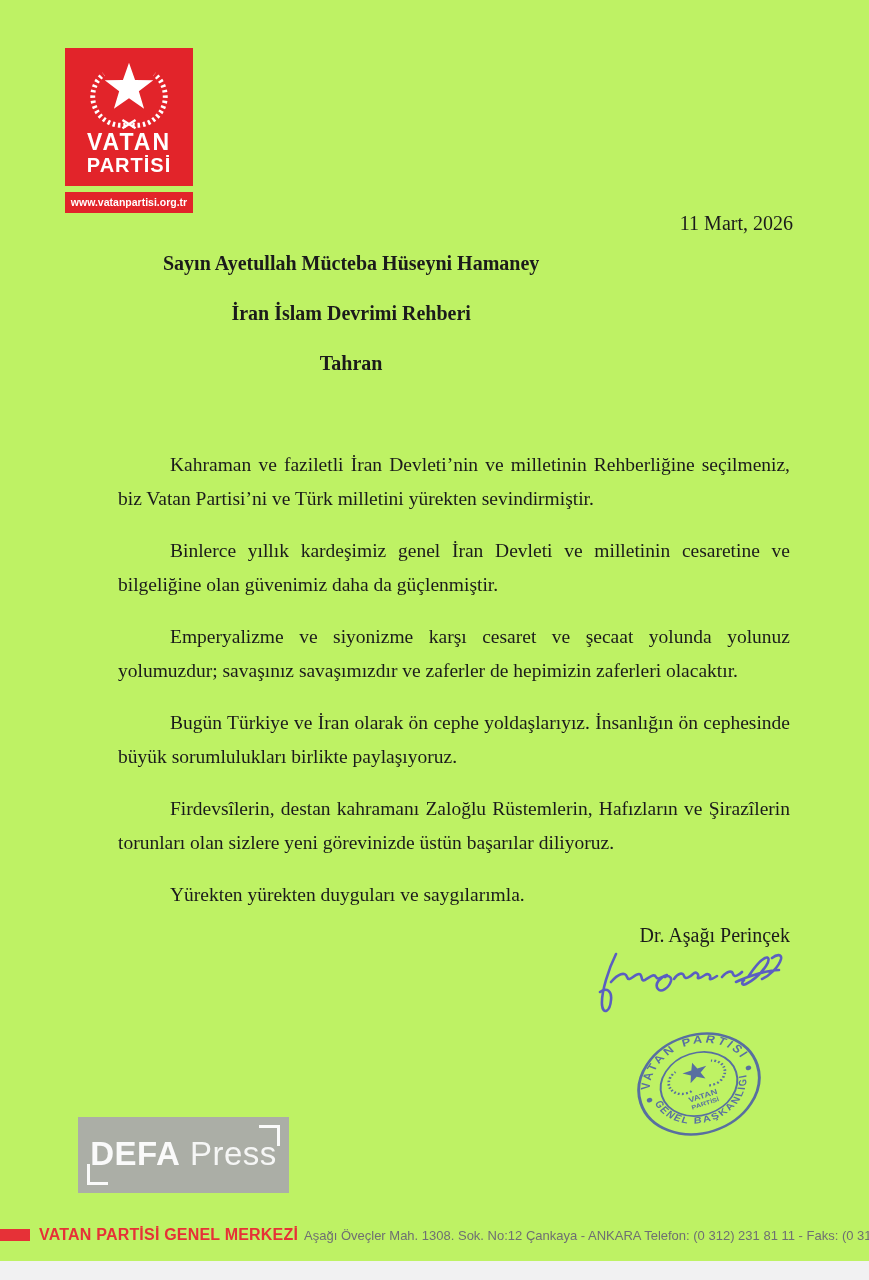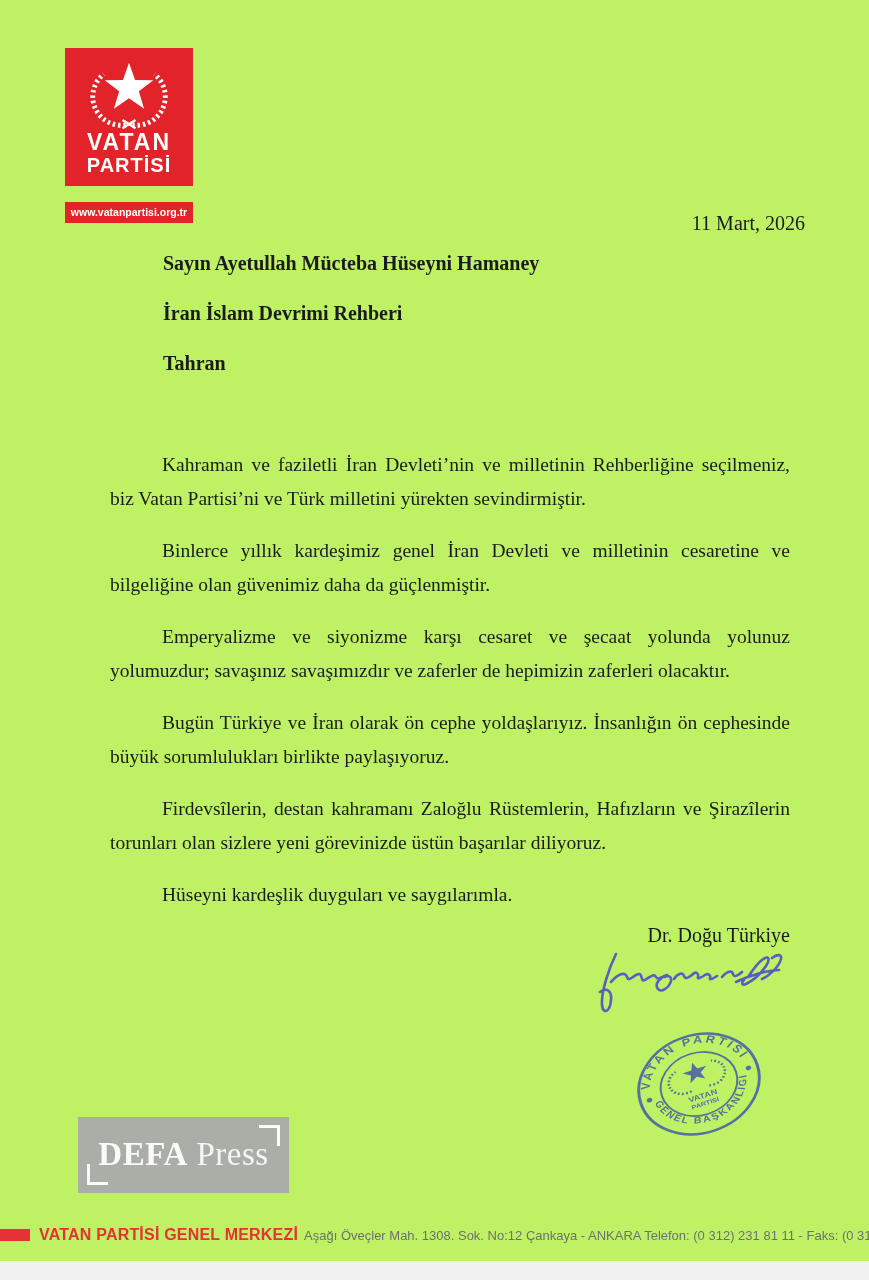--- a/index.html
+++ b/index.html
@@ -10,46 +10,46 @@
   }
 
   
   .logo { position:absolute; left:65px; top:48px; width:128px; }
   .logo-main { background:#e2242a; padding:8px 6px 10px; text-align:center; }
   .logo-emblem { display:block; margin:0 auto; }
   .logo-name1 { color:#fff; font-family:"Liberation Sans",sans-serif; font-weight:bold;
                 font-size:23px; letter-spacing:2px; line-height:24px; }
   .logo-name2 { color:#fff; font-family:"Liberation Sans",sans-serif; font-weight:bold;
                 font-size:20px; letter-spacing:1px; line-height:22px; }
-  .logo-www  { background:#e2242a; margin-top:16px; text-align:center; color:#fff;
+  .logo-www  { background:#e2242a; margin-top:6px; text-align:center; color:#fff;
                font-family:"Liberation Sans",sans-serif; font-weight:bold;
                font-size:10.5px; padding:4px 0 5px; }
 
   
-  .date { position:absolute; top:212px; right:64px; font-size:20px; }
-  .recipient { position:absolute; left:163px; top:252px; font-weight:bold; font-size:20px; }
+  .date { position:absolute; top:212px; right:76px; font-size:20px; }
+  .recipient { position:absolute; left:163px; top:252px; font-weight:bold; font-size:20px;text-align:center; }
   .recipient div { margin-bottom:27px; }
   .letter-body { position:absolute; left:110px; top:448px; width:680px; }
-  .letter-body p { margin:0 0 18px 0; text-indent:52px; font-size:19.5px;
+  .letter-body p { margin:0 0 18px 8px; text-indent:52px; font-size:19.5px;
                    line-height:34px; text-align:justify; }
   .letter-body p.closing { text-align:left; }
 
   .sign-name  { position:absolute; top:924px; right:79px; font-size:20px; }
   .signature  { position:absolute; left:576px; top:946px; width:228px; height:76px; }
   .sign-title { position:absolute; top:1017px; right:77px; font-size:20px; font-weight:bold; }
 
   
   .stamp { position:absolute; left:634px; top:1032px; width:130px; height:104px;
            transform:rotate(-18deg); opacity:0.88; }
 
   
   .watermark { position:absolute; left:78px; top:1117px; width:211px; height:76px;
                background:rgba(169,169,171,0.93); }
   .wm-text { position:absolute; left:0; right:0; top:50%; transform:translateY(-52%);
-             text-align:center; font-family:Liberation Serif, serif; color:#fafafa;
+             text-align:center; font-family:Liberation Sans, sans-serif; color:#fafafa;
              font-size:33px; letter-spacing:0.5px; }
   .wm-bold { font-weight:bold; }
   .wm-reg  { font-weight:normal; opacity:0.95; }
   .wm-br-tr { position:absolute; top:8px; right:9px; width:18px; height:18px;
               border-top:3px solid #fafafa; border-right:3px solid #fafafa; }
   .wm-br-bl { position:absolute; bottom:8px; left:9px; width:18px; height:18px;
               border-left:3px solid #fafafa; border-bottom:3px solid #fafafa; }
 
   
   .footer { position:absolute; left:0; top:1225px; width:869px; height:20px;
@@ -88,24 +88,24 @@
     <div>İran İslam Devrimi Rehberi</div>
     <div>Tahran</div>
   </div>
 
   <div class="letter-body">
     <p>Kahraman ve faziletli İran Devleti’nin ve milletinin Rehberliğine seçilmeniz, biz Vatan Partisi’ni ve Türk milletini yürekten sevindirmiştir.</p>
     <p>Binlerce yıllık kardeşimiz genel İran Devleti ve milletinin cesaretine ve bilgeliğine olan güvenimiz daha da güçlenmiştir.</p>
     <p>Emperyalizme ve siyonizme karşı cesaret ve şecaat yolunda yolunuz yolumuzdur; savaşınız savaşımızdır ve zaferler de hepimizin zaferleri olacaktır.</p>
     <p>Bugün Türkiye ve İran olarak ön cephe yoldaşlarıyız. İnsanlığın ön cephesinde büyük sorumlulukları birlikte paylaşıyoruz.</p>
     <p>Firdevsîlerin, destan kahramanı Zaloğlu Rüstemlerin, Hafızların ve Şirazîlerin torunları olan sizlere yeni görevinizde üstün başarılar diliyoruz.</p>
-    <p class="closing">Hüseyni kardeşlik duyguları ve saygılarımla.</p>
+    <p class="closing">Yürekten yürekten duyguları ve saygılarımla.</p>
   </div>
 
-  <div class="sign-name">Dr. Doğu Türkiye</div>
+  <div class="sign-name">Dr. Aşağı Perinçek</div>
 
   <svg class="signature" viewBox="0 0 228 76" preserveAspectRatio="none">
     <path fill="none" stroke="#5a5ec1" stroke-width="2.6" stroke-linecap="round" stroke-linejoin="round" d="M40,8 C33,22 25,46 26,59 C27,69 34,66 35,54 C36,45 31,41 24,46
          M35,36 C42,28 49,25 51,31 C53,37 58,28 63,28 C67,28 64,36 69,34
          C74,31 78,27 80,31 C82,35 87,30 91,29
          C84,31 78,38 82,43 C85,47 93,42 95,35 C96,30 91,29 89,31
          M98,33 C102,27 107,26 108,30 C109,34 114,31 117,28
          C120,25 123,28 122,31 C121,34 126,31 129,29
          C132,27 135,29 134,32 C133,35 138,32 141,30
          M146,31 C151,25 156,24 157,28 C158,32 163,29 166,26

